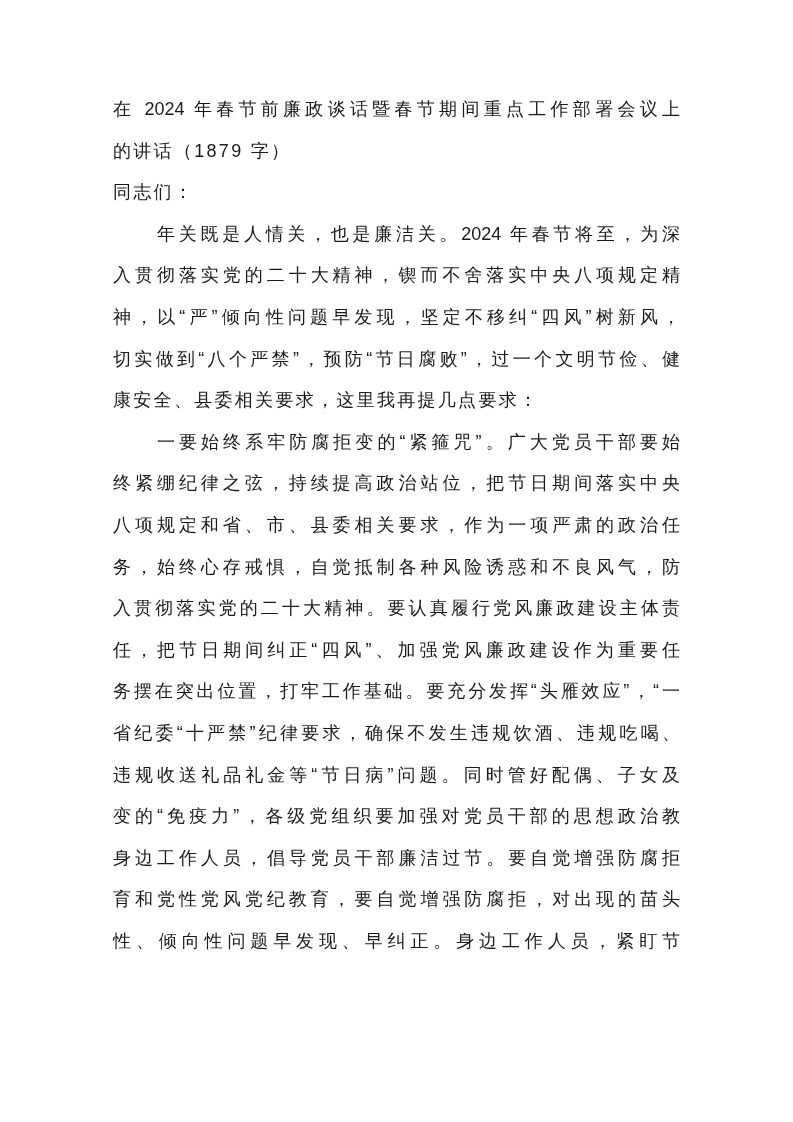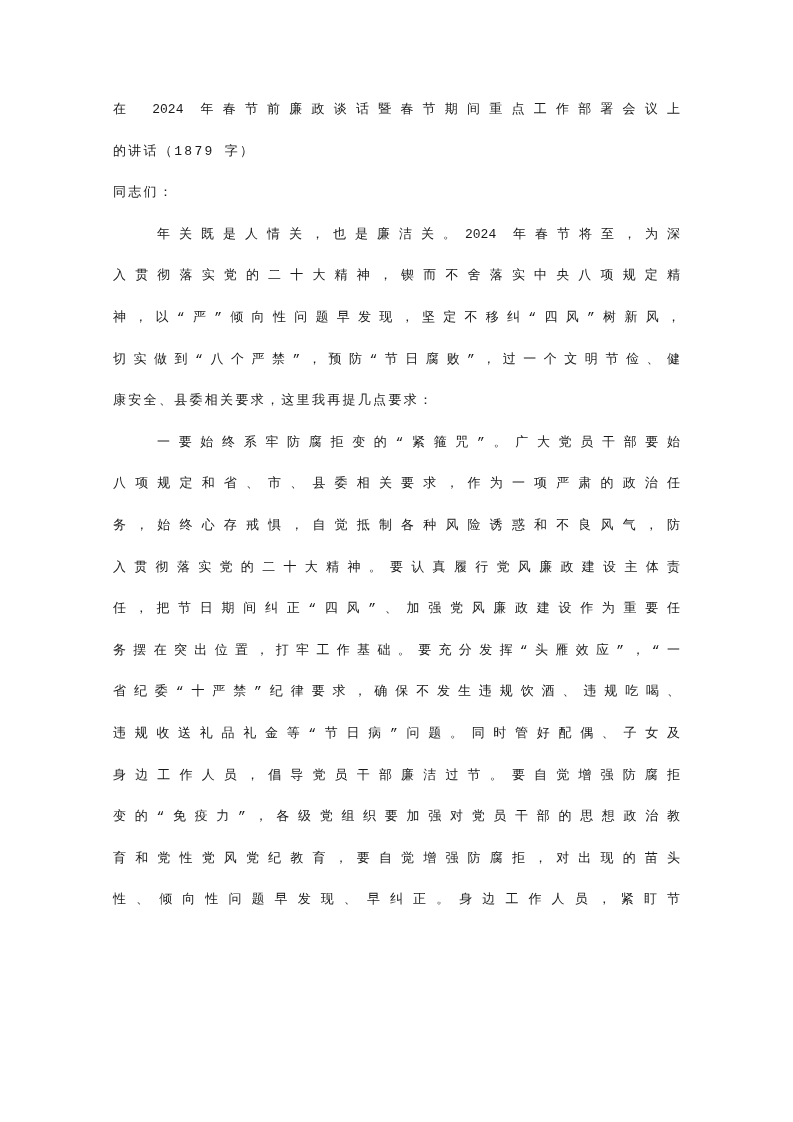--- a/index.html
+++ b/index.html
@@ -17,22 +17,22 @@
     width: 793px;
     height: 1122px;
     background: #ffffff;
   }
   .doc {
     position: absolute;
     left: 113px;
     top: 89px;
     width: 567px;
     color: #1a1a1a;
-    font-family: Liberation Mono, monospace;
-    font-size: 13px;
+    font-family: Liberation Sans, sans-serif;
+    font-size: 18px;
     line-height: 41.6px;
   }
   .line {
     box-sizing: border-box;
     width: 100%;
     text-align: justify;
     letter-spacing: 2.3px;
     white-space: normal;
   }
   
@@ -56,26 +56,27 @@
 
     <div class="line">同志们：</div>
 
     <div class="line fill indent">年关既是人情关，也是廉洁关。2024 年春节将至，为深</div>
     <div class="line fill">入贯彻落实党的二十大精神，锲而不舍落实中央八项规定精</div>
     <div class="line fill">神，以“严”倾向性问题早发现，坚定不移纠“四风”树新风，</div>
     <div class="line fill">切实做到“八个严禁”，预防“节日腐败”，过一个文明节俭、健</div>
     <div class="line">康安全、县委相关要求，这里我再提几点要求：</div>
 
     <div class="line fill indent">一要始终系牢防腐拒变的“紧箍咒”。广大党员干部要始</div>
+    <div class="line fill">终紧绷纪律之弦，持续提高政治站位，把节日期间落实中央</div>
     <div class="line fill">八项规定和省、市、县委相关要求，作为一项严肃的政治任</div>
     <div class="line fill">务，始终心存戒惧，自觉抵制各种风险诱惑和不良风气，防</div>
     <div class="line fill">入贯彻落实党的二十大精神。要认真履行党风廉政建设主体责</div>
     <div class="line fill">任，把节日期间纠正“四风”、加强党风廉政建设作为重要任</div>
     <div class="line fill">务摆在突出位置，打牢工作基础。要充分发挥“头雁效应”，“一</div>
     <div class="line fill">省纪委“十严禁”纪律要求，确保不发生违规饮酒、违规吃喝、</div>
     <div class="line fill">违规收送礼品礼金等“节日病”问题。同时管好配偶、子女及</div>
+    <div class="line fill">变的“免疫力”，各级党组织要加强对党员干部的思想政治教</div>
     <div class="line fill">身边工作人员，倡导党员干部廉洁过节。要自觉增强防腐拒</div>
-    <div class="line fill">变的“免疫力”，各级党组织要加强对党员干部的思想政治教</div>
     <div class="line fill">育和党性党风党纪教育，要自觉增强防腐拒，对出现的苗头</div>
     <div class="line fill">性、倾向性问题早发现、早纠正。身边工作人员，紧盯节</div>
 
   </div>
 </div>
 
 </body></html>

